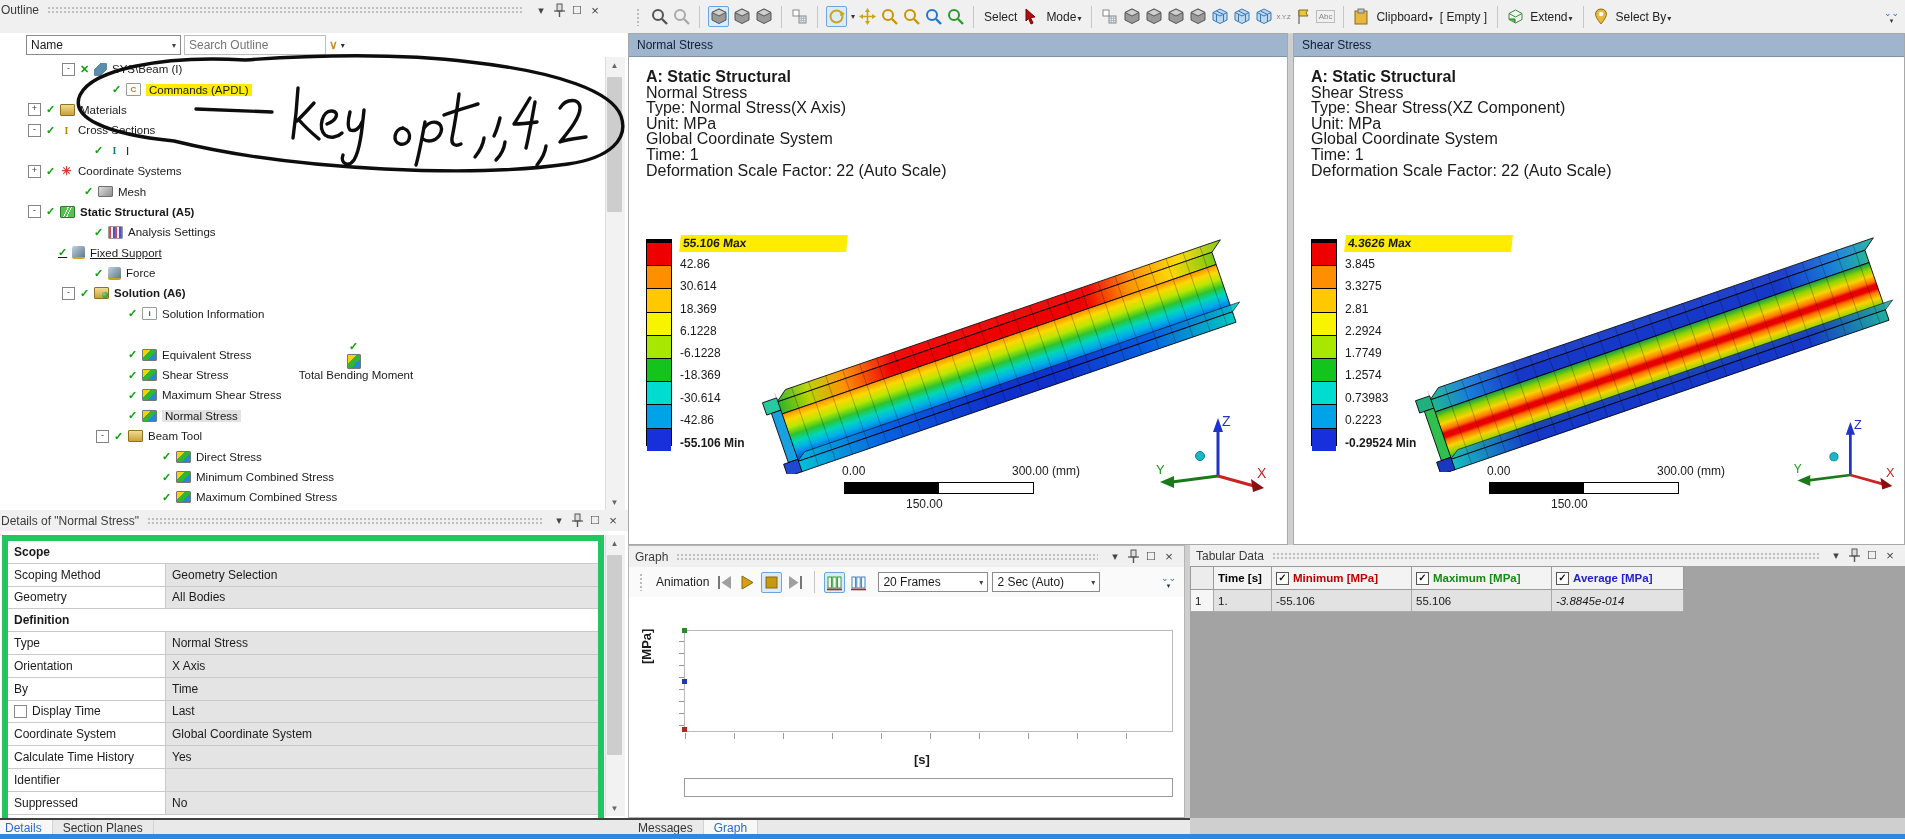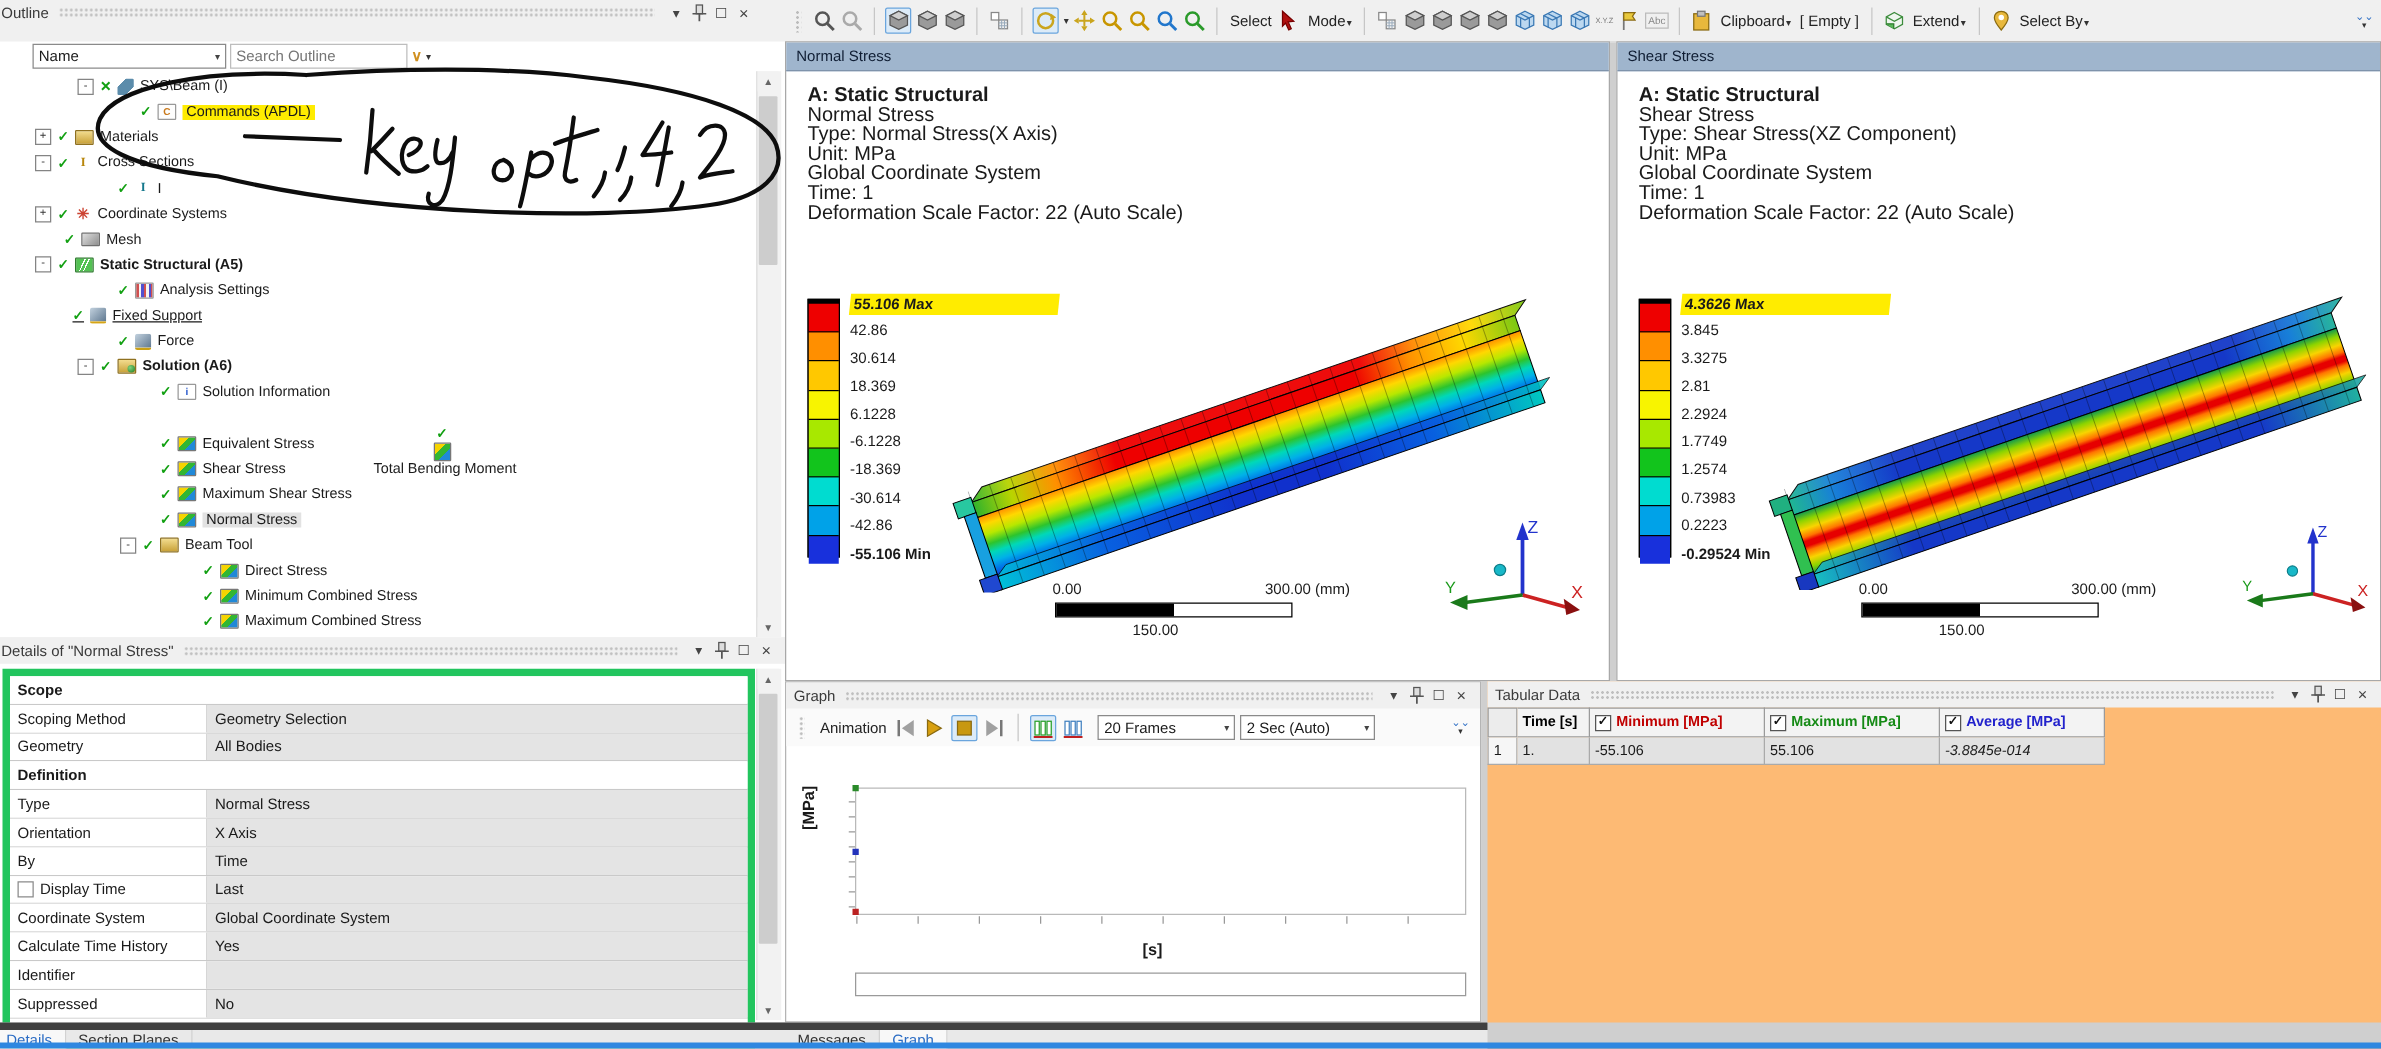--- a/index.html
+++ b/index.html
@@ -69,21 +69,21 @@
   
   #details{left:0;top:510px;width:628px;height:308px;background:#fff;}
   #dtable{position:absolute;left:2px;top:25px;width:602px;border:6px solid #22c55e;box-sizing:border-box;}
   .drow{height:21.8px;display:flex;font-size:12px;border-bottom:1px solid #c9c9c9;align-items:center;}
   .dlab{width:158px;flex:0 0 158px;border-right:1px solid #c9c9c9;padding-left:6px;
         box-sizing:border-box;background:#fff;height:100%;display:flex;align-items:center;}
   .dval{flex:1;background:#e4e4e4;padding-left:6px;height:100%;display:flex;align-items:center;}
   .dgroup{flex:1;font-weight:bold;padding-left:6px;background:#fff;display:flex;align-items:center;height:100%;}
   .cbx{width:11px;height:11px;border:1px solid #8a8a8a;background:#fff;margin-right:5px;flex:0 0 11px;}
   
-  .tabbar{background:#e9e9e9;border-top:6px solid #404040;display:flex;align-items:flex-end;
+  .tabbar{background:#e9e9e9;border-top:2px solid #404040;display:flex;align-items:flex-end;
           font-size:12px;height:16px;}
   .tab{padding:0 10px;height:16px;display:flex;align-items:center;color:#333;
        border-right:1px solid #d2d2d2;}
   .tab.active{background:#f8f8f8;color:#2a6cc4;}
   
   .vinfo{position:absolute;left:17px;top:35px;line-height:15.6px;font-size:16px;}
   .vinfo .b{font-weight:bold;}
   .legend{position:absolute;left:17px;top:205px;width:190px;}
   .lbar{position:absolute;left:0;top:0;width:26px;height:207px;border:1px solid #000;
         box-sizing:border-box;background:#000;padding-top:3px;}
@@ -101,21 +101,21 @@
   .grip{width:5px;height:18px;background-image:radial-gradient(#bbb 1px,transparent 1.2px);
         background-size:4px 4px;margin-right:6px;}
   #plot{position:absolute;left:55px;top:84px;width:487px;height:100px;border:1px solid #b9b9b9;background:#fff;}
   .ytick{position:absolute;left:-6px;width:5px;height:1px;background:#999;}
   .xtick{position:absolute;bottom:-8px;width:1px;height:6px;background:#999;}
   .dot{position:absolute;width:5px;height:5px;left:-3px;}
   #mpa{position:absolute;left:10px;top:118px;font-weight:bold;font-size:13px;transform:rotate(-90deg);transform-origin:left top;}
   #slab{position:absolute;left:285px;top:206px;font-weight:bold;font-size:13px;}
   #timeline{position:absolute;left:55px;top:232px;width:487px;height:17px;border:1px solid #9a9a9a;background:#fff;}
   
-  #tabular{left:1190px;top:545px;width:715px;height:273px;background:#fdba74;}
+  #tabular{left:1190px;top:545px;width:715px;height:273px;background:#a3a3a3;}
   .thc{background:#f3f3f3;border:1px solid #9a9a9a;border-left:none;font-size:11.5px;font-weight:bold;
        display:flex;align-items:center;padding:0 4px;box-sizing:border-box;height:24px;}
   .tdc{background:#e2e2e2;border:1px solid #aaa;border-top:none;border-left:none;font-size:11.5px;
        display:flex;align-items:center;padding:0 4px;box-sizing:border-box;height:22px;}
   .hcb{width:11px;height:11px;border:1px solid #555;background:#fff;margin-right:4px;
        font-size:10px;line-height:10px;text-align:center;color:#111;flex:0 0 11px;}
   .hcb::before{content:"\2713";}
   #accent{left:0;top:834px;width:1905px;height:5px;background:#2f87e0;}
   svg{display:block;}
 </style>
@@ -412,21 +412,21 @@
         <span class="ck ok"></span>
         <span class="ticon i-isec">I</span>
         <span>I</span>
       </div>
       <div class="trow" style="padding-left:28px;">
         <span class="exp">+</span>
         <span class="ck ok"></span>
         <span class="ticon i-coord">✳</span>
         <span>Coordinate Systems</span>
       </div>
-      <div class="trow" style="padding-left:35px;">
+      <div class="trow" style="padding-left:68px;">
         <span class="expgap"></span>
         <span class="ck ok"></span>
         <span class="ticon i-mesh"></span>
         <span>Mesh</span>
       </div>
       <div class="trow" style="padding-left:28px;font-weight:bold;">
         <span class="exp" style="font-weight:normal;">-</span>
         <span class="ck ok"></span>
         <span class="ticon i-ss"></span>
         <span>Static Structural (A5)</span>

